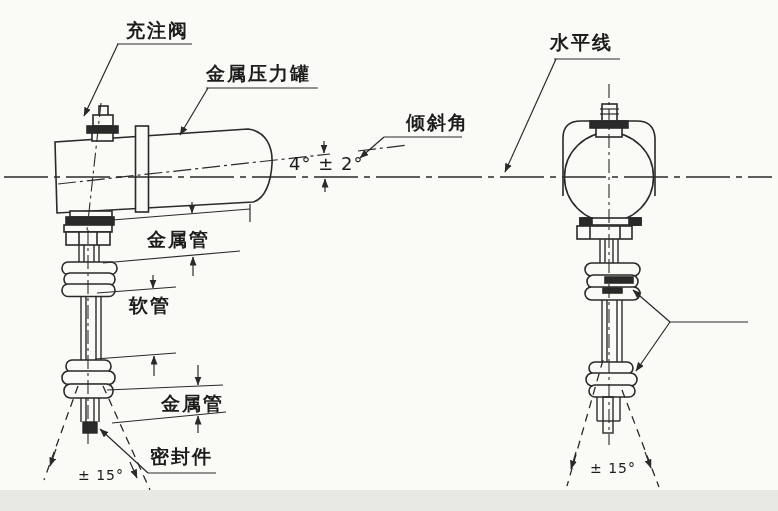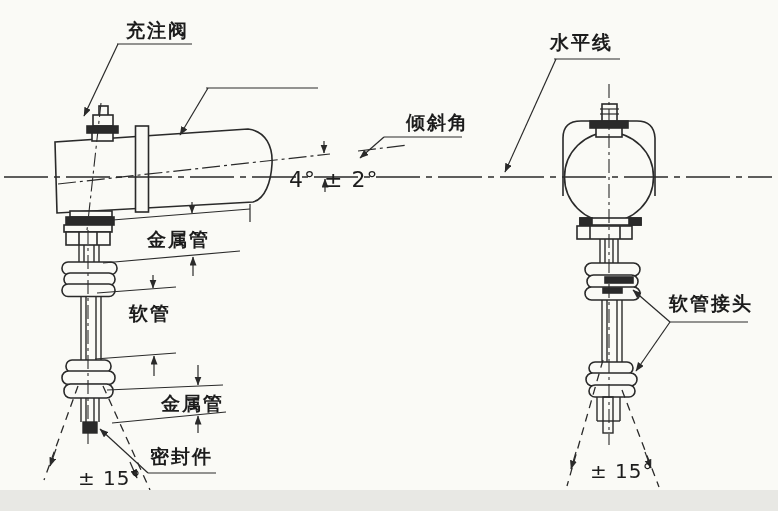--- a/index.html
+++ b/index.html
@@ -15,21 +15,21 @@
     position:absolute;
     color:#1c1c1c;
     white-space:nowrap;
     font-weight:600;
     font-size:19px;
     letter-spacing:2px;
     line-height:1;
   }
   .num{
     font-weight:500;
-    font-size:20px;
+    font-size:14px;
     letter-spacing:1px;
   }
 </style>
 </head>
 <body>
 
 <div class="canvas">
 
 <svg width="778" height="511" viewBox="0 0 778 511">
   <defs>
@@ -243,24 +243,24 @@
     <g stroke-width="1.1" stroke-dasharray="14 4 3 4">
       <line x1="101" y1="103" x2="87" y2="230"></line>
       <line x1="88" y1="230" x2="88" y2="444"></line>
     </g>
 
     <line x1="609" y1="84" x2="609" y2="445" stroke-width="1.1" stroke-dasharray="14 4 3 4"></line>
   </g>
 </svg>
 
 <span class="lbl" style="left:126px;top:21px;">充注阀</span>
+<span class="lbl" style="left:206px;top:64px;">金属压力罐</span>
 <span class="lbl" style="left:550px;top:33px;text-align:center;">水平线</span>
 <span class="lbl" style="left:406px;top:113px;">倾斜角</span>
-<span class="lbl num" style="left:289px;top:169px;font-size:22px;">4° ± 2°</span>
+<span class="lbl num" style="left:289px;top:155px;font-size:18px;">4° ± 2°</span>
 <span class="lbl" style="left:147px;top:230px;">金属管</span>
-<span class="lbl" style="left:129px;top:304px;">软管</span>
+<span class="lbl" style="left:129px;top:296px;">软管</span>
 <span class="lbl" style="left:161px;top:394px;">金属管</span>
 <span class="lbl" style="left:150px;top:447px;">密封件</span>
 <span class="lbl num" style="left:78px;top:468px;">± 15°</span>
-<span class="lbl" style="left:669px;top:294px;">软管接头</span>
 <span class="lbl num" style="left:590px;top:461px;">± 15°</span>
 
 </div>
 
 </body></html>

